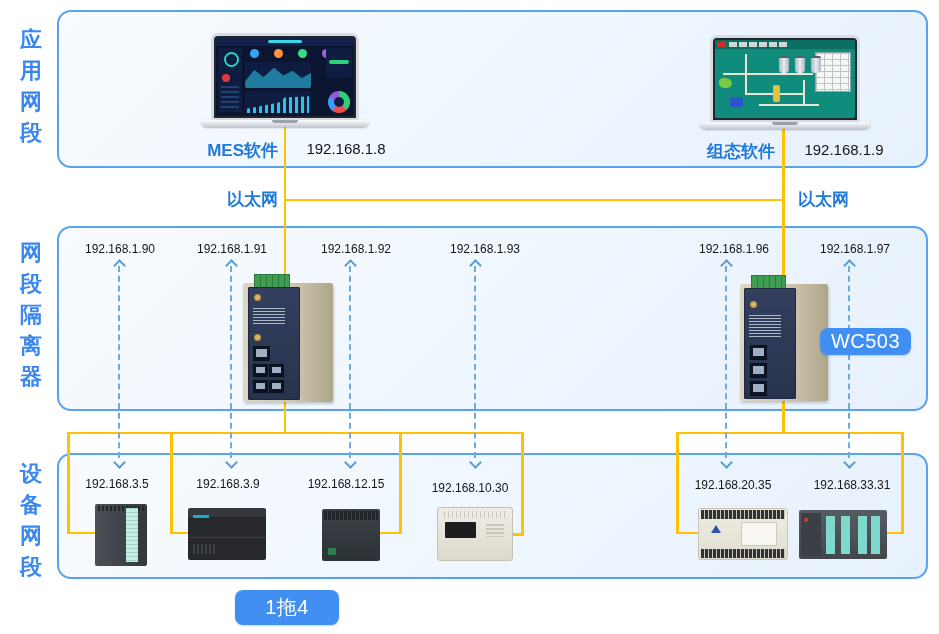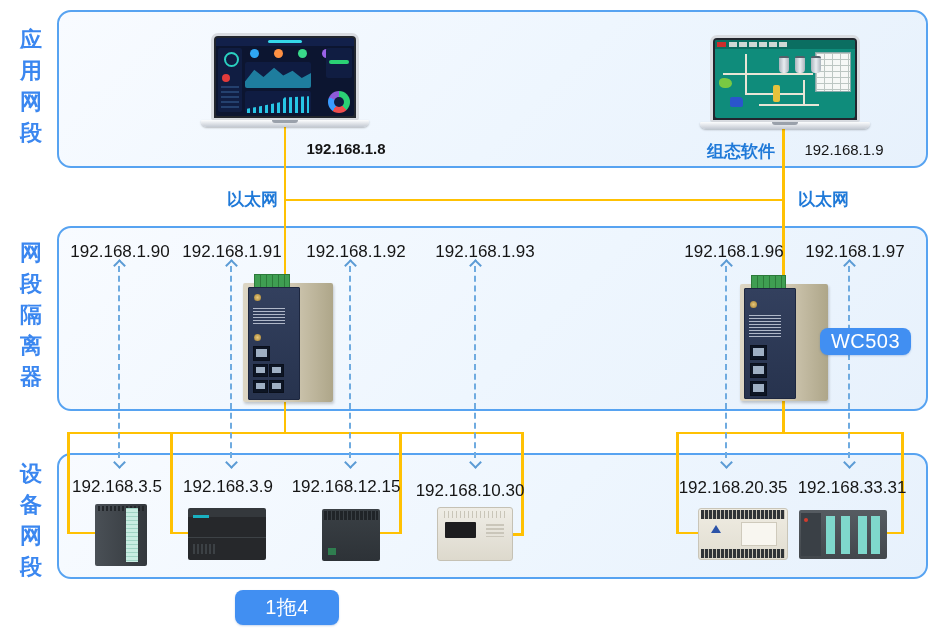--- a/index.html
+++ b/index.html
@@ -17,21 +17,21 @@
   
   .yl{position:absolute;background:#ffc103;}
 
   
   .dl{position:absolute;width:0;border-left:2px dashed #6fabe0;}
   .chev{position:absolute;width:7px;height:7px;border-left:2.4px solid #5b9bd5;border-top:2.4px solid #5b9bd5;}
   .chev.up{transform:rotate(45deg);}
   .chev.down{transform:rotate(225deg);}
 
   
-  .ipl{position:absolute;width:120px;margin-left:-60px;text-align:center;font-size:17px;color:#151515;}
+  .ipl{position:absolute;width:120px;margin-left:-60px;text-align:center;font-size:12px;color:#151515;}
 
   
   .blab{position:absolute;color:#1f79d8;font-weight:bold;font-size:17px;}
 
   
   .badge{position:absolute;background:#418ff2;color:#fff;border-radius:8px;display:flex;
          align-items:center;justify-content:center;font-size:20px;letter-spacing:.5px;
          box-shadow:0 1px 2px rgba(30,90,180,.25);}
 
   
@@ -231,21 +231,22 @@
         <div class="s-pipe" style="left:88px;top:40px;width:2px;height:26px;"></div>
         <div class="s-pipe" style="left:44px;top:64px;width:60px;height:2px;"></div>
         <div class="s-col"></div>
         <div class="s-pump"></div>
         <div class="s-green"></div>
       </div>
     </div>
     <div class="lt-base"></div>
   </div>
 
-  <div class="ipl txt" style="left:346px;top:140px;font-size:15px;font-weight:bold;">192.168.1.8</div>
+  <div class="blab txt" style="left:160px;top:139px;width:118px;text-align:right;">MES软件</div>
+  <div class="ipl txt" style="left:346px;top:140px;font-size:15px;">192.168.1.8</div>
   <div class="blab txt" style="left:657px;top:140px;width:118px;text-align:right;">组态软件</div>
   <div class="ipl txt" style="left:844px;top:141px;font-size:15px;">192.168.1.9</div>
 
   <div class="blab txt" style="left:206px;top:188px;width:72px;text-align:right;">以太网</div>
   <div class="blab txt" style="left:798px;top:188px;">以太网</div>
 
   <div class="ipl" style="left:120px;top:242px;">192.168.1.90</div>
   <div class="ipl" style="left:232px;top:242px;">192.168.1.91</div>
   <div class="ipl" style="left:356px;top:242px;">192.168.1.92</div>
   <div class="ipl" style="left:485px;top:242px;">192.168.1.93</div>

